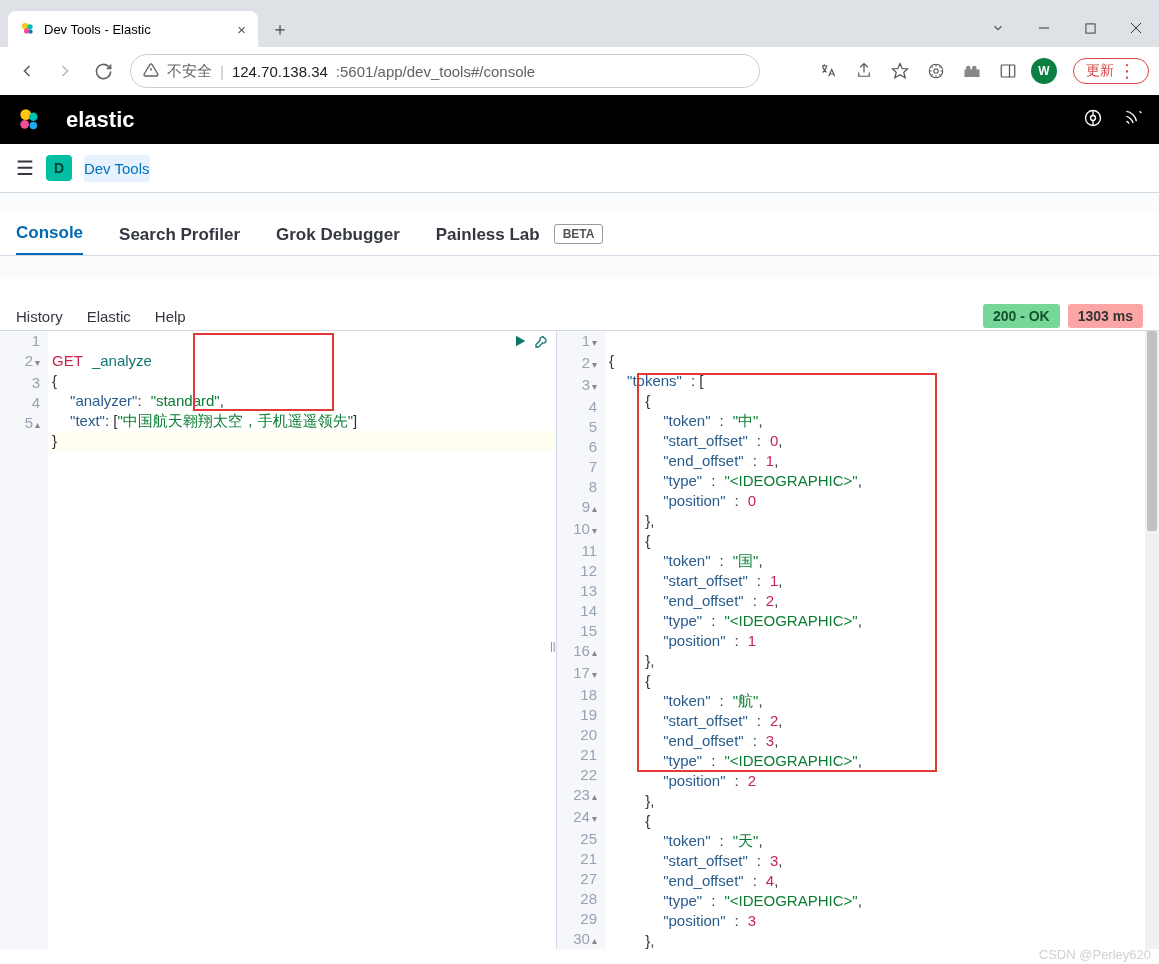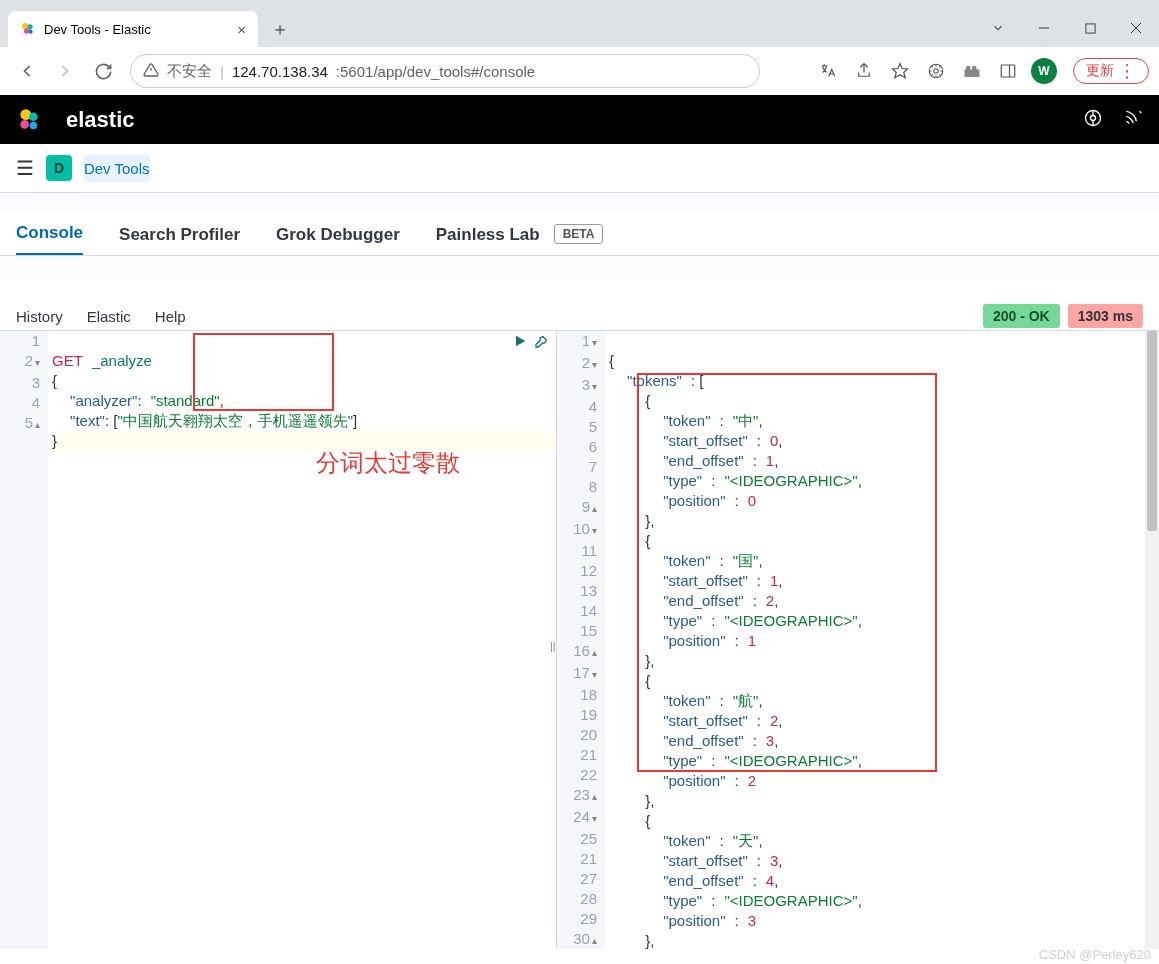--- a/index.html
+++ b/index.html
@@ -263,21 +263,20 @@
     </div>
     <div class="play-icons">
       <span><svg viewBox="0 0 24 24" fill="#0f766e">
             <polygon points="6 4 20 12 6 20"></polygon>
           </svg></span>
       <span><svg viewBox="0 0 24 24" fill="none" stroke="#0f766e" stroke-width="2">
             <path d="M14.7 6.3a4 4 0 0 0-5.6 5L3 17.4V21h3.6l6.1-6.1a4 4 0 0 0 5-5.6L15 7l-2-2 1.7 1.3z"></path>
           </svg></span>
     </div>
     <div class="redbox1" style="left:193px; top:2px; width:141px; height:78px;"></div>
-    <div class="annotation" style="left:316px; top:116px;">分词太过零散</div>
   </div>
 
   <div class="divider">
       <span class="divider-handle">||</span>
     </div>
 
   <div class="pane">
     <div class="gutter">
 <div>1<span class="fold">▾</span></div>
         <div>2<span class="fold">▾</span></div>

